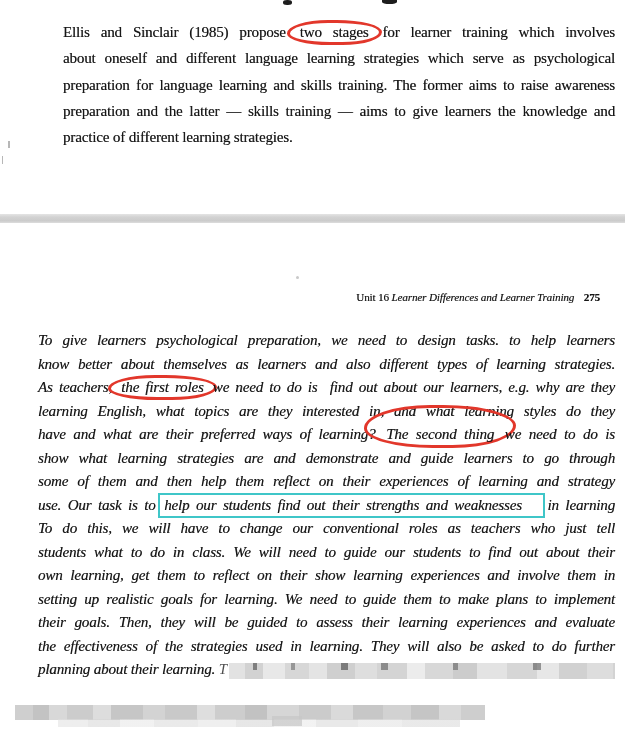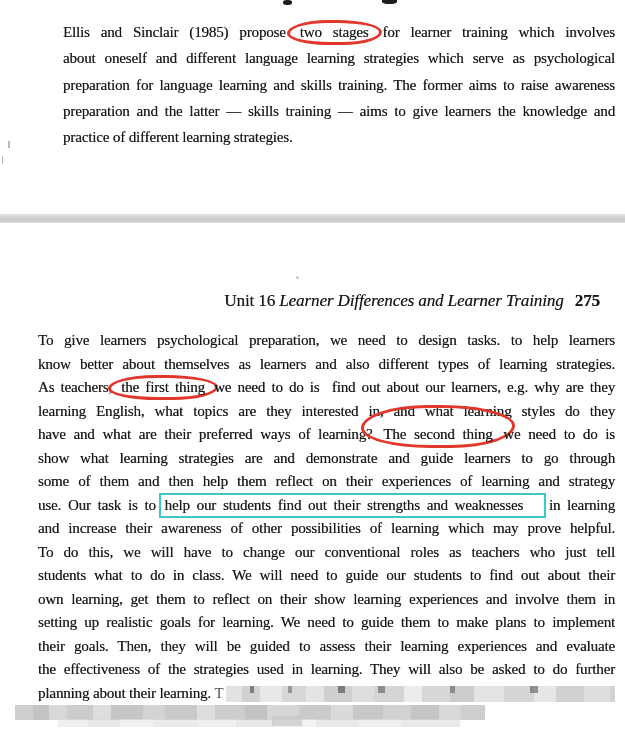--- a/index.html
+++ b/index.html
@@ -22,20 +22,21 @@
     left:63px; top:19px; width:552px;
     font-size:15px; line-height:26.3px;
     letter-spacing:-0.15px;
     text-shadow:0.3px 0.2px 0 rgba(0,0,0,0.55);
   }
   .body{
     left:38px; top:329px; width:577px;
     font-size:15px; line-height:23.5px;
     letter-spacing:-0.15px;
     text-shadow:0.3px 0.2px 0 rgba(0,0,0,0.55);
+    font-style:italic;
   }
   .seg{ white-space:pre-wrap; }
   .seg.red-ellipse{
     border:3px solid #e2372b;
     border-radius:50% 55% 48% 52% / 62% 55% 60% 52%;
     padding:1px 10px 2px 10px;
     margin:-1px -10px -2px -10px;
   }
   .seg.red-ellipse.wide{
     padding:18px 19px 3px 19px;
@@ -75,21 +76,21 @@
       transparent 159px 224px, rgba(45,45,45,.4) 224px 229px,
       transparent 229px 304px, rgba(45,45,45,.45) 304px 312px,
       transparent 312px 100%);
   }
   .divider{
     position:absolute; left:0; top:214px; width:625px; height:9px;
     background:linear-gradient(180deg,#e4e4e4,#d2d2d2 35%,#cbcbcb 75%,#dddddd);
   }
   .running-header{
     position:absolute; top:291px; right:25px;
-    font-size:17px;
+    font-size:11px;
     letter-spacing:-0.1px;
     text-shadow:0.3px 0.2px 0 rgba(0,0,0,0.55);
     white-space:nowrap;
     margin-left:39px;
   }
   .running-header .title{ font-style:italic; }
   .running-header .pagenum{ font-weight:700; margin-left:7px; }
   .blur-row{
     position:absolute; left:15px; top:705px; width:470px; height:15px;
     background:linear-gradient(90deg,
@@ -145,27 +146,26 @@
   <div class="running-header">
     <span>Unit 16</span>
     <span> </span>
     <span class="title">Learner Differences and Learner Training</span>
     <span class="pagenum">275</span>
   </div>
 
   <div class="para body">
       <div class="line j"><span class="seg">To give learners psychological preparation, we need to design tasks. to help learners</span></div>
       <div class="line j"><span class="seg">know better about themselves as learners and also different types of learning strategies.</span></div>
-      <div class="line j"><span class="seg">As teachers, </span><span class="seg red-ellipse">the first thing</span><span class="seg"> we need to do is  find out about our learners, e.g. why are they</span></div>
+      <div class="line j"><span class="seg">As teachers, </span><span class="seg red-ellipse">the first roles</span><span class="seg"> we need to do is  find out about our learners, e.g. why are they</span></div>
       <div class="line j"><span class="seg">learning English, what topics are they interested in, and what learning styles do they</span></div>
       <div class="line j"><span class="seg">have and what are their preferred ways of learning? </span><span class="seg red-ellipse wide">The second thing</span><span class="seg"> we need to do is</span></div>
       <div class="line j"><span class="seg">show what learning strategies are and demonstrate and guide learners to go through</span></div>
       <div class="line j"><span class="seg">some of them and then help them reflect on their experiences of learning and strategy</span></div>
       <div class="line j"><span class="seg">use. Our task is to </span><span class="seg cyan-box">help our students find out their strengths and weaknesses</span><span class="seg"> in learning</span></div>
-      <div class="line j"><span class="seg">and increase their awareness of other possibilities of learning which may prove helpful.</span></div>
       <div class="line j"><span class="seg">To do this, we will have to change our conventional roles as teachers who just tell</span></div>
       <div class="line j"><span class="seg">students what to do in class. We will need to guide our students to find out about their</span></div>
       <div class="line j"><span class="seg">own learning, get them to reflect on their show learning experiences and involve them in</span></div>
       <div class="line j"><span class="seg">setting up realistic goals for learning. We need to guide them to make plans to implement</span></div>
       <div class="line j"><span class="seg">their goals. Then, they will be guided to assess their learning experiences and evaluate</span></div>
       <div class="line j"><span class="seg">the effectiveness of the strategies used in learning. They will also be asked to do further</span></div>
       <div class="line f">
         <span class="seg">planning about their learning. </span>
         <span class="seg ghost">T</span>
         <span class="seg redact"></span>

